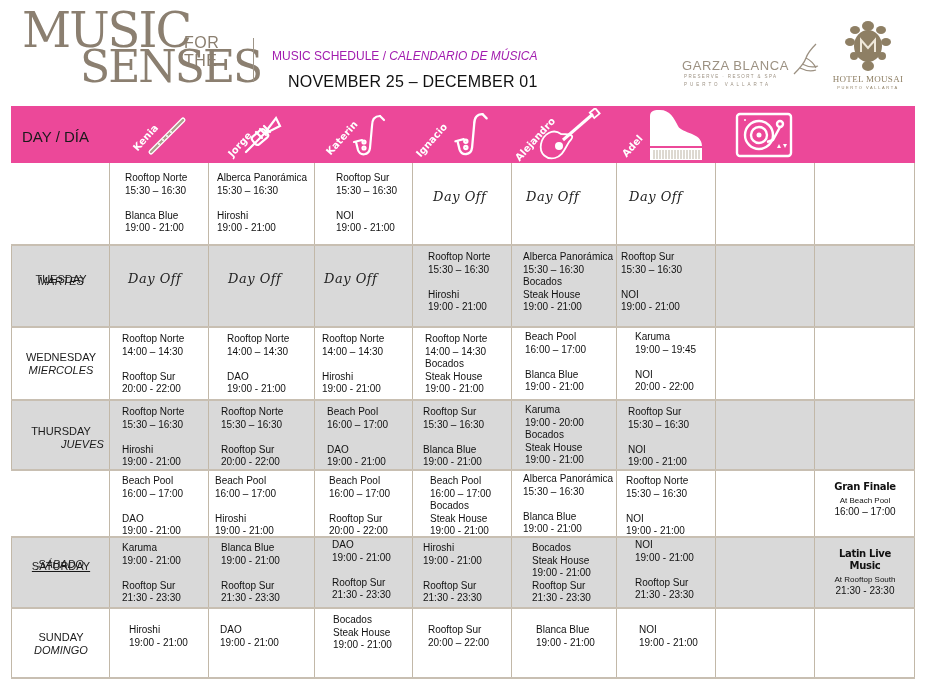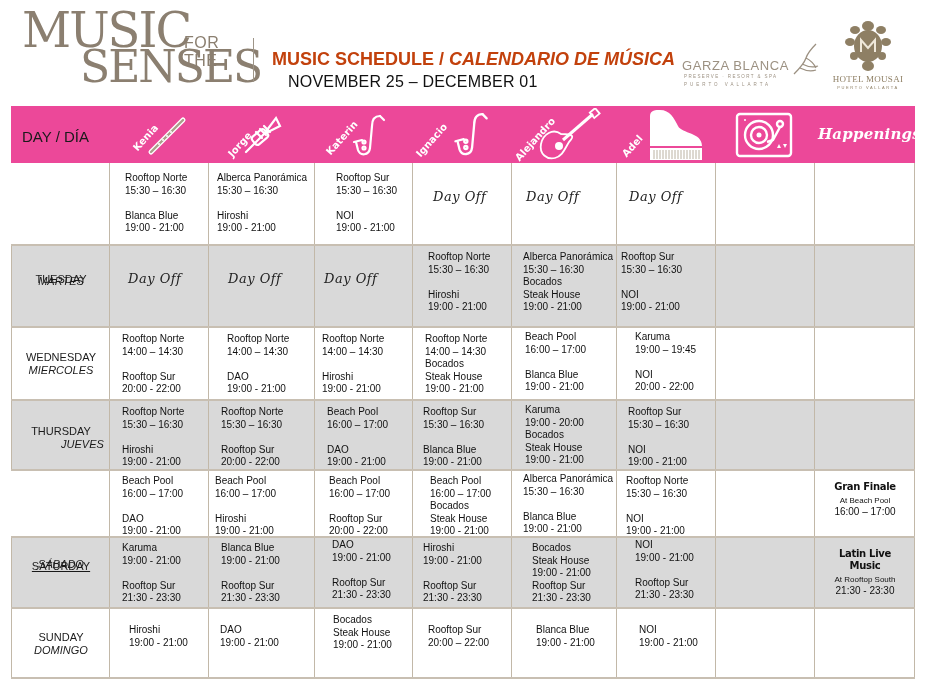--- a/index.html
+++ b/index.html
@@ -6,21 +6,21 @@
   html, body { width: 927px; height: 691px; background: #ffffff; overflow: hidden; }
   body { position: relative; font-family: "DejaVu Sans", "Liberation Sans", sans-serif; color: #1a1a1a; }
 
   
   .brand { position: absolute; left: 22px; top: 6px; width: 220px; height: 86px; color: #8b7f70; }
   .brand .music { position: absolute; left: 0; top: 0; font-family: "DejaVu Serif", "Liberation Serif", serif; font-size: 48px; letter-spacing: -2px; line-height: 48px; font-weight: normal; }
   .brand .forthe { position: absolute; left: 162px; top: 28px; font-family: "Liberation Sans", sans-serif; font-size: 16px; letter-spacing: 0.5px; }
   .brand .senses { position: absolute; left: 58px; top: 38px; font-family: "DejaVu Serif", "Liberation Serif", serif; font-size: 44px; letter-spacing: -2px; line-height: 46px; }
   .brand-divider { position: absolute; left: 253px; top: 38px; width: 1px; height: 44px; background: #9e9588; }
 
-  .title-line1 { position: absolute; left: 272px; top: 49px; font-family: "Liberation Sans", sans-serif; font-size: 18px; color: #c2410c; white-space: nowrap; font-weight: bold; }
+  .title-line1 { position: absolute; left: 272px; top: 49px; font-family: "Liberation Sans", sans-serif; font-size: 12px; color: #a21caf; white-space: nowrap; }
   .title-line1 .es { font-style: italic; }
   .title-line2 { position: absolute; left: 288px; top: 73px; font-family: "Liberation Sans", sans-serif; font-size: 16px; color: #111; white-space: nowrap; letter-spacing: 0.2px; }
 
   .garza { position: absolute; left: 682px; top: 42px; width: 140px; height: 50px; color: #9c9182; }
   .garza .gname { position: absolute; left: 0; top: 16px; font-family: "Liberation Sans", sans-serif; font-size: 13px; letter-spacing: 0.6px; }
   .garza .gsub { position: absolute; left: 2px; top: 32px; font-size: 4.5px; letter-spacing: 1.4px; font-family: "Liberation Sans", sans-serif; }
   .garza .gcity { position: absolute; left: 2px; top: 40px; font-size: 4.5px; letter-spacing: 3px; font-family: "Liberation Sans", sans-serif; }
   .garza svg { position: absolute; left: 108px; top: 0; }
 
   .mousai { position: absolute; left: 826px; top: 20px; width: 84px; height: 80px; color: #8e7f64; text-align: center; }
@@ -189,23 +189,20 @@
         </g>
         <circle cx="24" cy="23" r="2.5" fill="#fff"></circle>
         <g fill="#fff">
             <path d="M42 36 L44 32 L46 36 Z"></path>
             <path d="M48 32 L50 36 L52 32 Z"></path>
           </g>
         <circle cx="10" cy="8" r="1" fill="#fff"></circle>
       </svg>
     </div>
 
-    <div class="hcell" style="left:803px;width:101px;">
-      <div class="happen-label">Happenings</div>
-    </div>
   </div>
 
   <div class="grid" id="grid">
       <div class="row white" style="top: 0px; height: 83px;">
         <div class="cell" style="left: 98px; width: 99px;">
           <div class="slot" style="left: 15px; top: 9px;">Rooftop Norte
 15:30 – 16:30
 
 Blanca Blue
 19:00 - 21:00</div>

